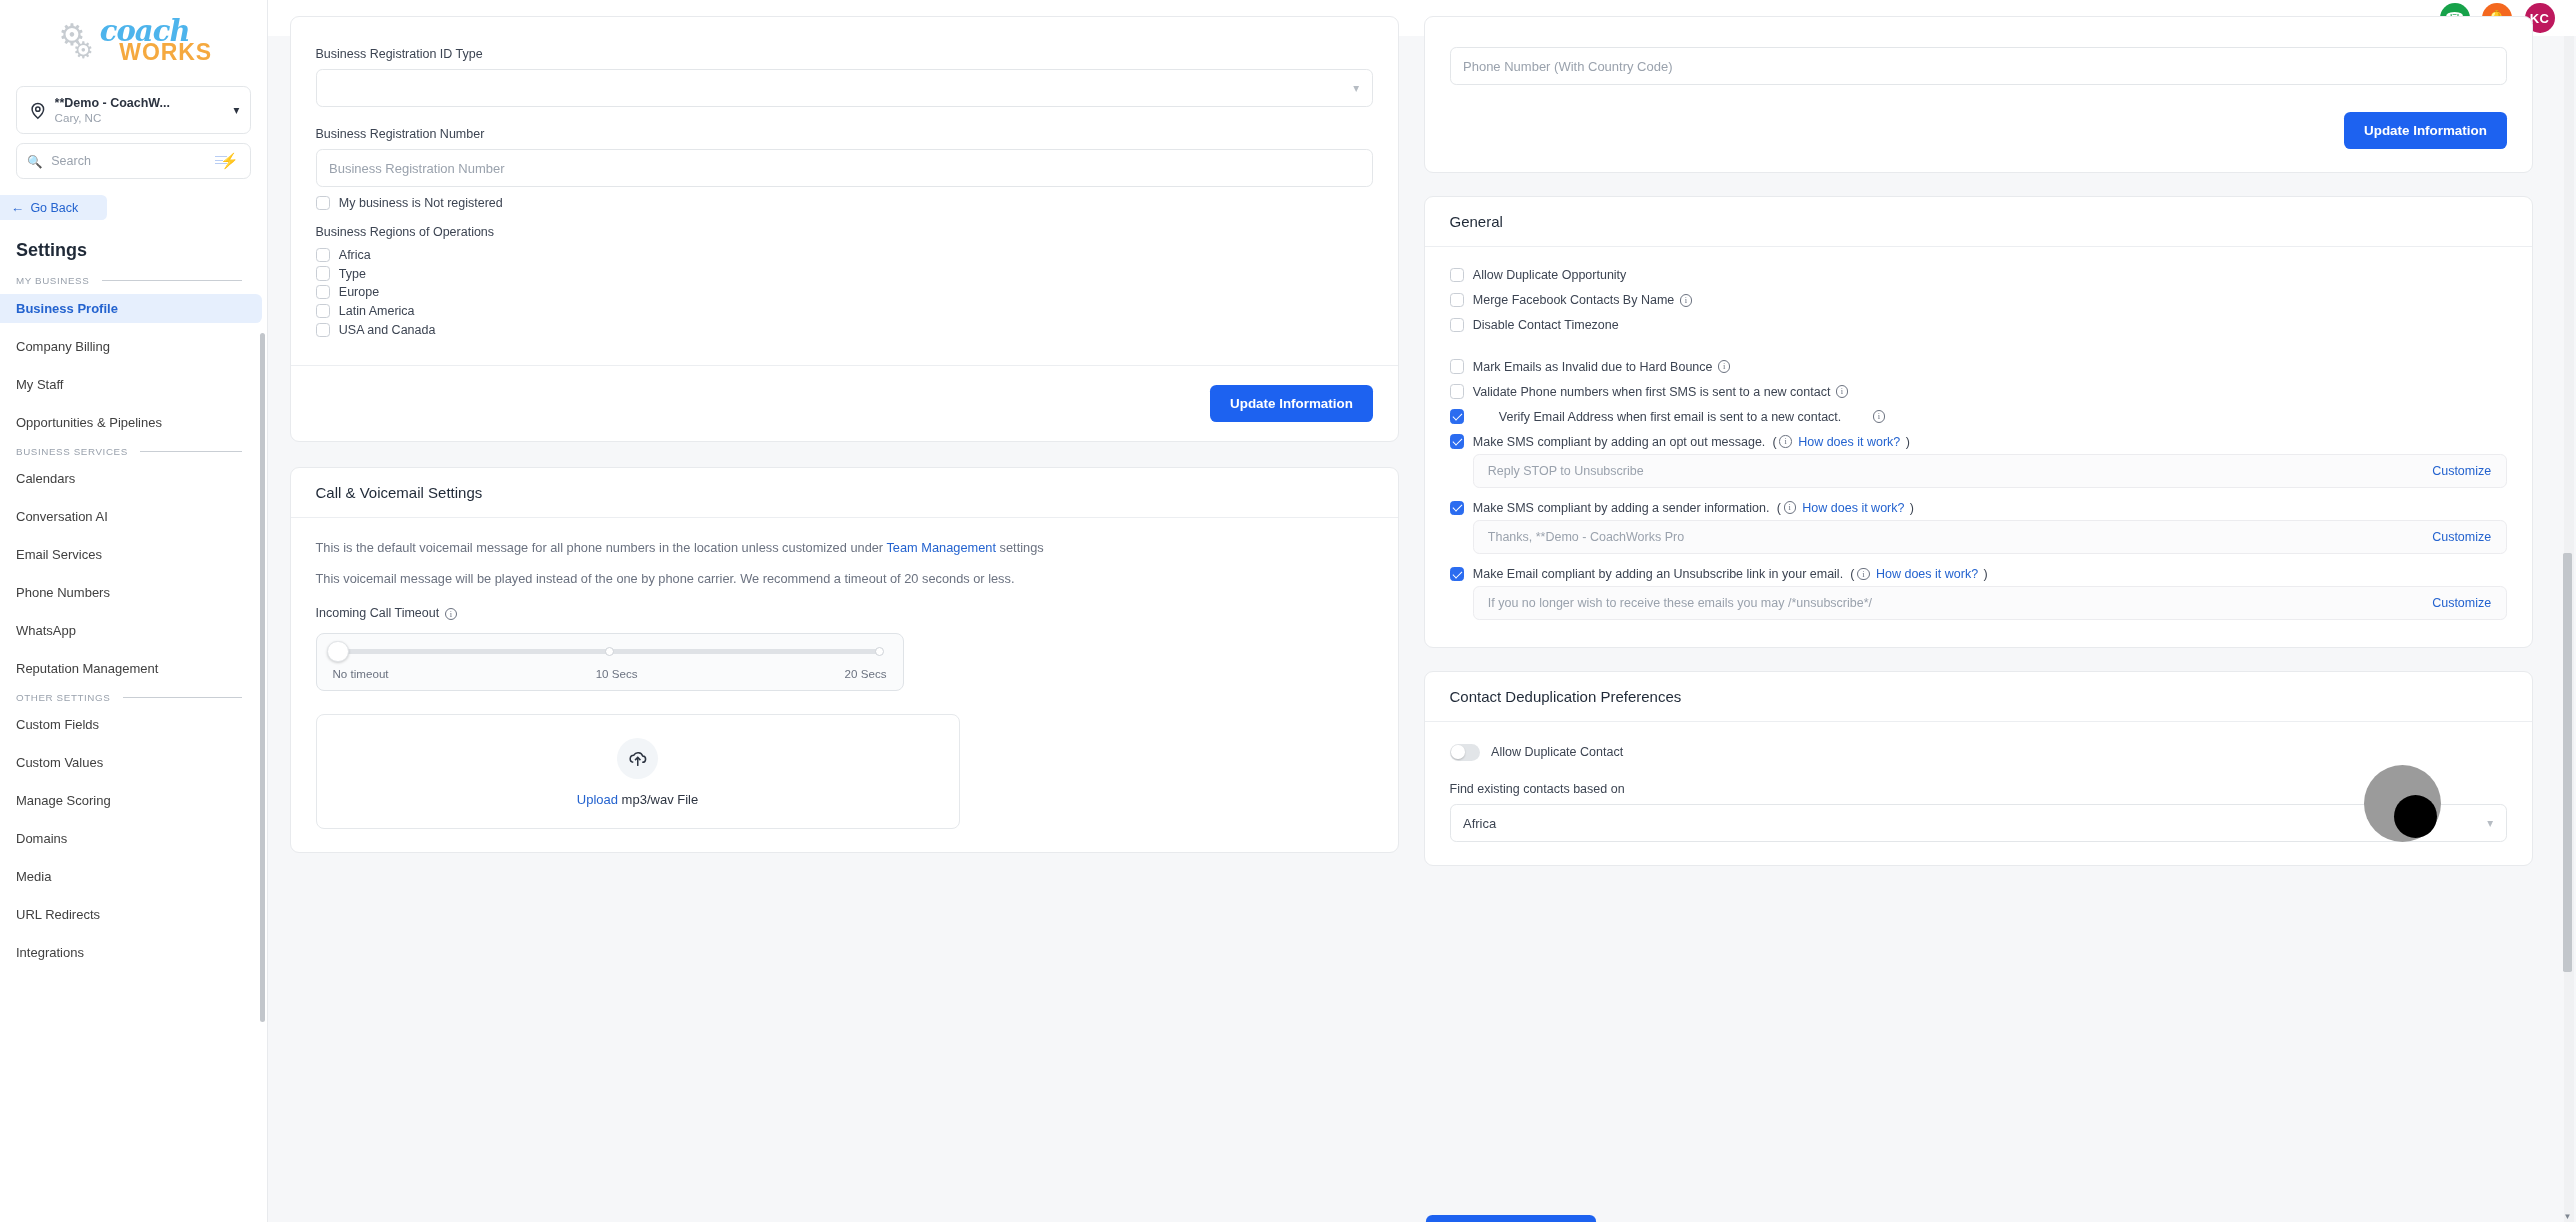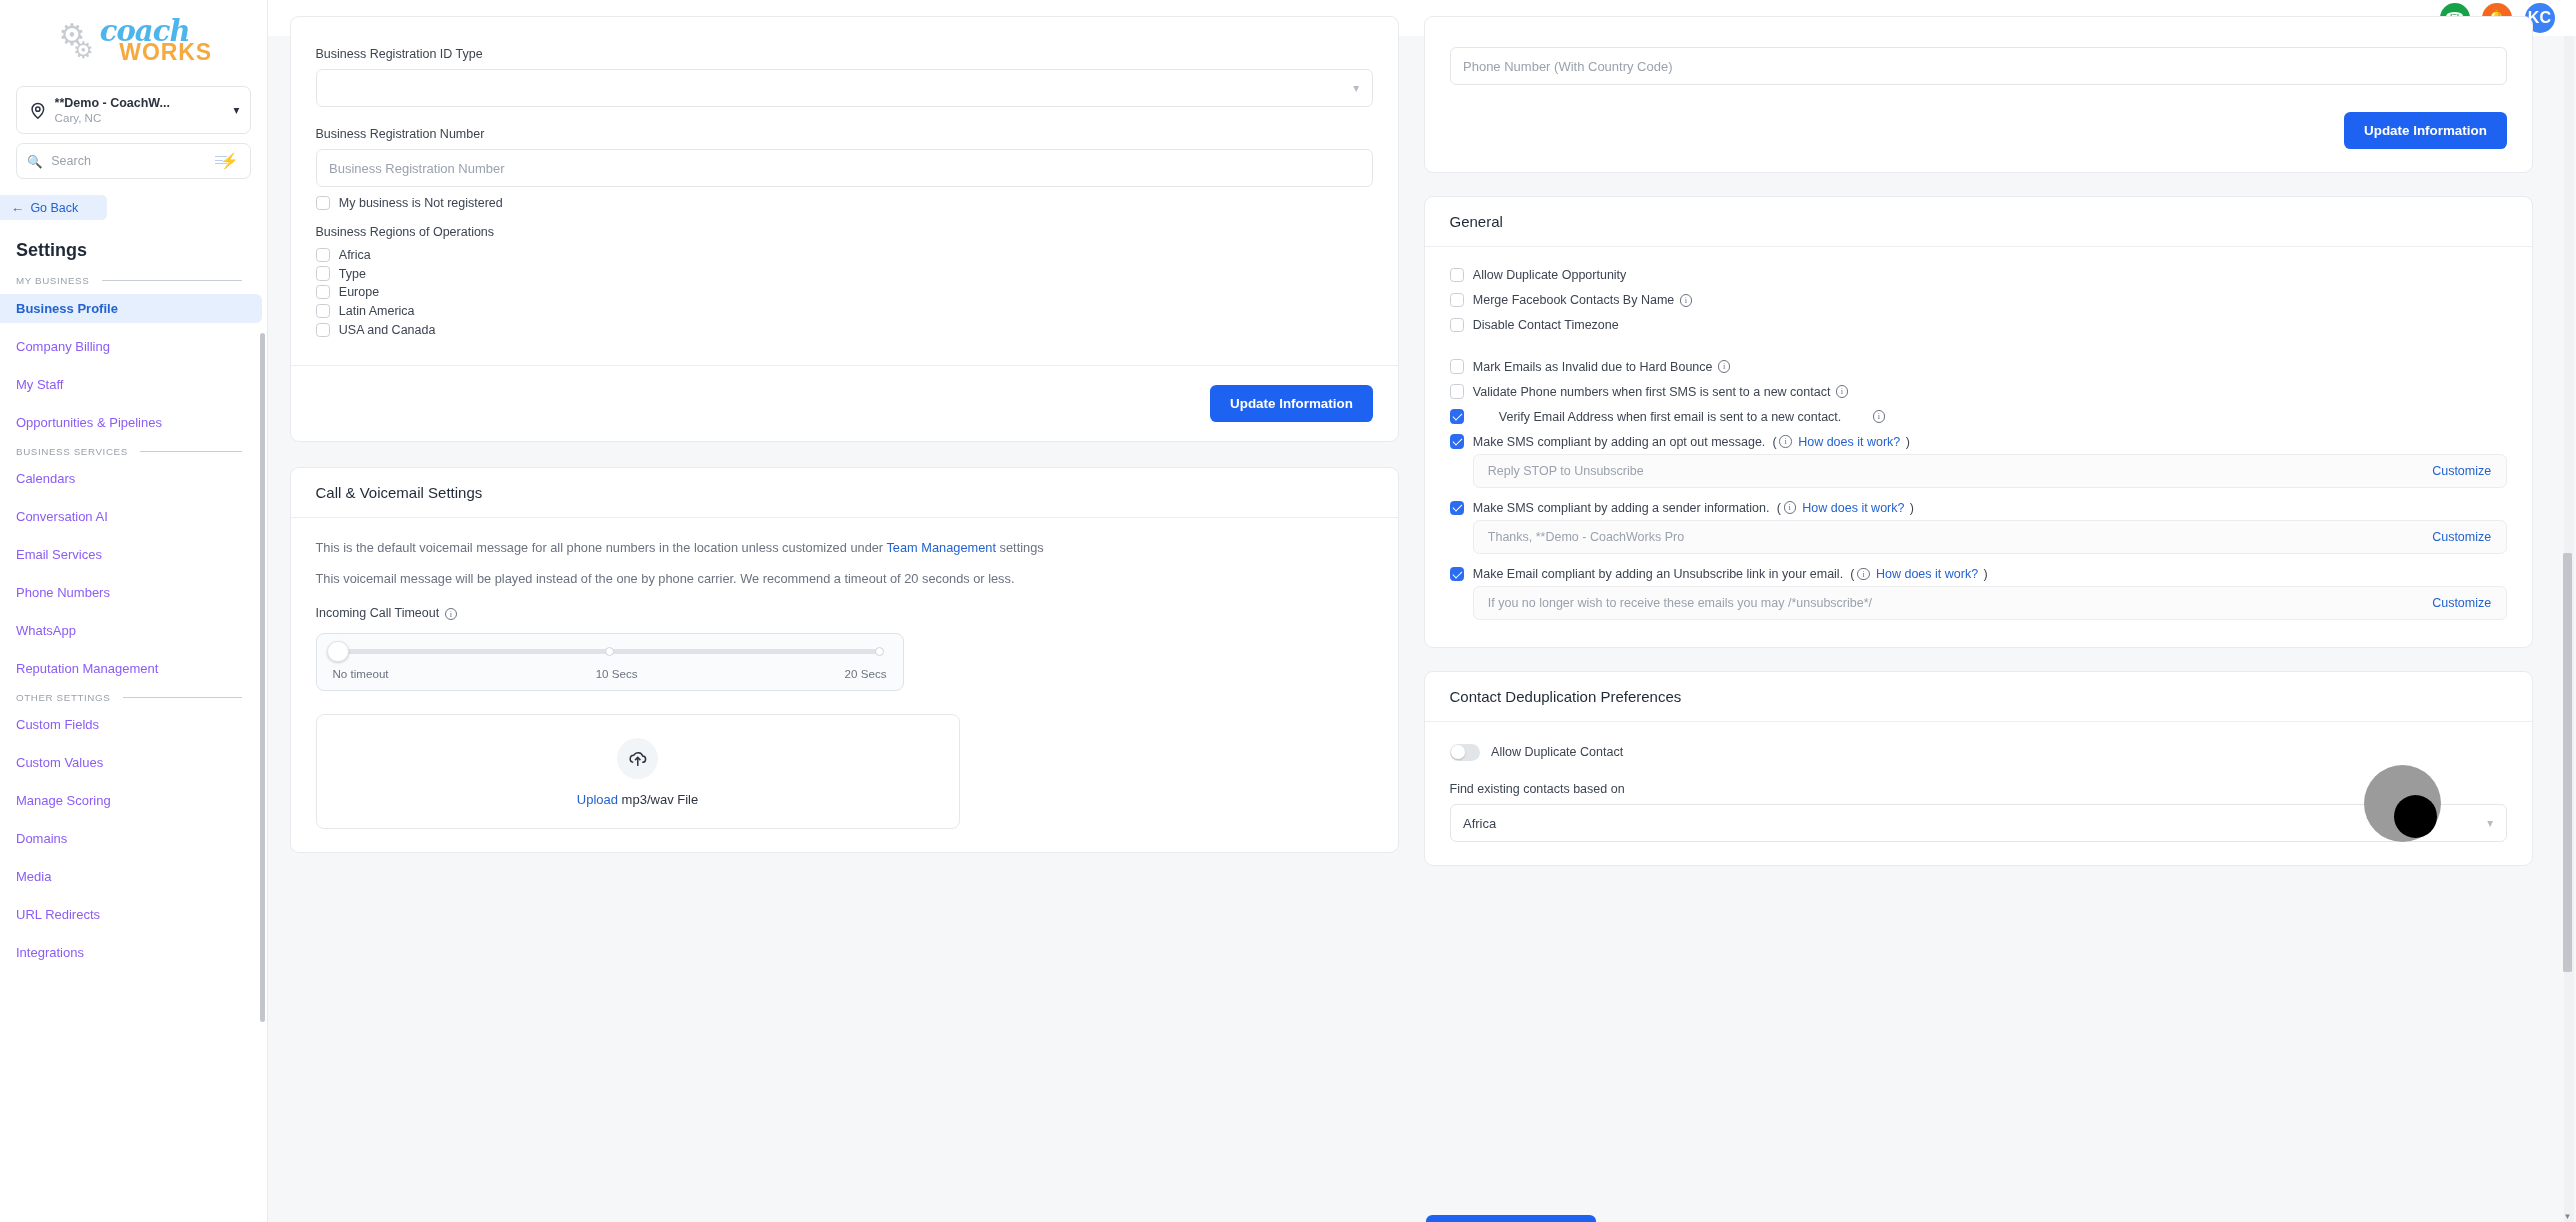--- a/index.html
+++ b/index.html
@@ -64,36 +64,36 @@
 
   .nav { margin-top: 14.3px; }
   .nav-group {
     display: flex; align-items: center; padding: 0 16px; margin: 9px 0 7.2px 0;
   }
   .nav-group-label { font-size: 9.8px; letter-spacing: 0.6px; color: #9aa2ad; white-space: nowrap; }
   .nav-group-rule { flex: 1; height: 0.9px; background: #c9ced4; margin-left: 12.5px; margin-right: 9px; }
 
   .nav-item {
     height: 29px; display: flex; align-items: center; padding-left: 16px;
-    font-size: 13px; color: #8b5cf6; margin: 0 5.4px 9px 0; border-radius: 0 6.3px 6.3px 0;
+    font-size: 13px; color: #404040; margin: 0 5.4px 9px 0; border-radius: 0 6.3px 6.3px 0;
   }
   .nav-item.active { background: #e6effd; color: #2463cf; font-weight: 600; }
 
   .sb-track { position: absolute; right: 1.8px; top: 333px; width: 5.4px; height: 689px;
               background: #c2c6cb; border-radius: 2.7px; }
 
   
   .main { flex: 1; position: relative; background: #ffffff; height: 1223px; }
   .topbar { height: 36px; background:#fff; display:flex; align-items:center;
             justify-content:flex-end; padding-right: 21.5px; gap: 12.5px; }
   .circ { width: 30px; height: 30px; border-radius: 50%; display:flex; align-items:center;
           justify-content:center; color:#fff; font-size:15px; }
   .circ.green { background: #17a24a; }
   .circ.orange { background: #f4681f; }
-  .circ.avatar { background: #3b82f6; font-size: 16px; font-weight: 600; letter-spacing:0.3px; }
+  .circ.avatar { background: #be185d; font-size: 13px; font-weight: 600; letter-spacing:0.3px; }
 
   .content { position: absolute; top: 36px; left: 0; right: 0; bottom: 0;
              background: #f6f7f9; display: flex; gap: 25px; padding: 0 27px 0 21.5px; }
   .col { flex: 1; min-width: 0; position: relative; }
   .col-left { max-width: 1109px; }
   .col-right { max-width: 1109px; }
 
   .card { background: #fff; border: 0.9px solid #e8eaed; border-radius: 9px; }
   .card-head { padding: 16px 25px; border-bottom: 0.9px solid #eceef1; }
   .card-title { font-size: 15px; color: #1f2937; font-weight: 500; }

